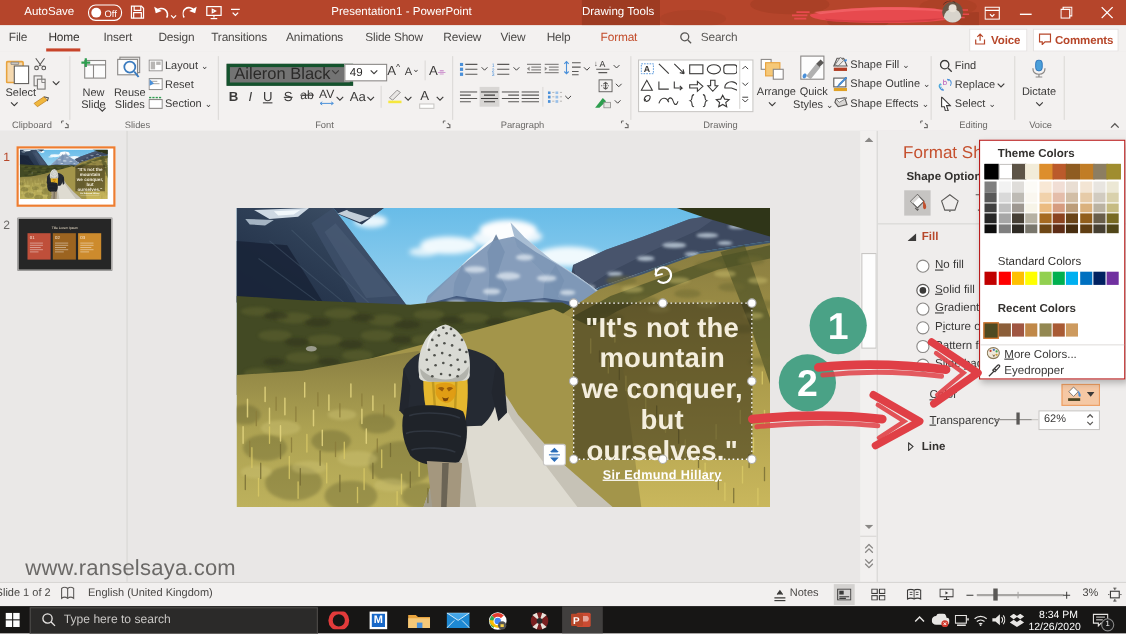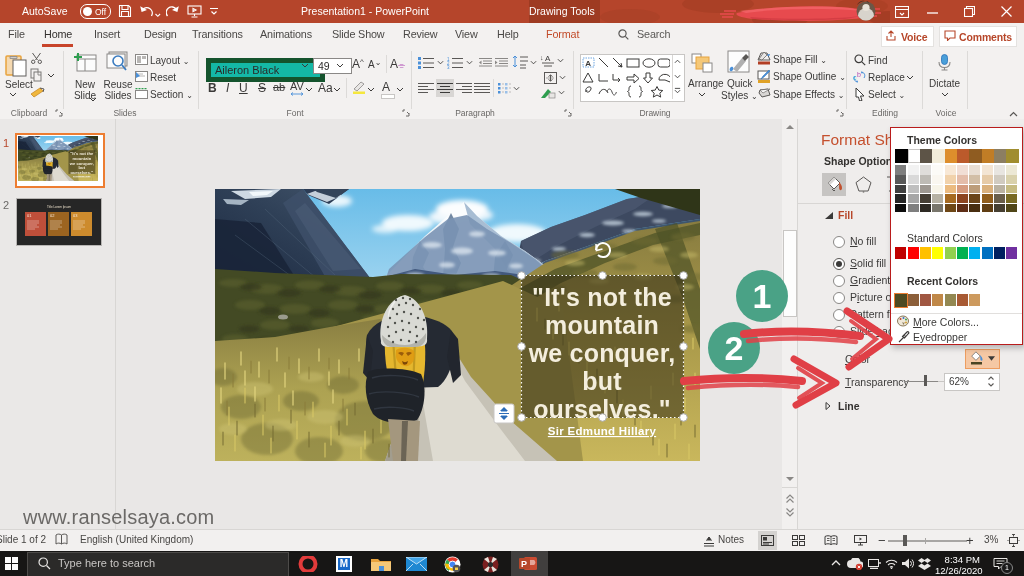--- a/index.html
+++ b/index.html
@@ -173,21 +173,21 @@
     </svg>
  <div class="btxt abs" style="left:150px;top:25px">Reset</div>
  <svg class="abs" style="left:135px;top:41px" width="13" height="11" viewBox="0 0 13 11">
       <rect x="0.5" y="2.5" width="12" height="8" fill="#fff" stroke="#8a8886"></rect>
       <path d="M0.5 0.5h12" stroke="#2e9e4f" stroke-width="1.6" stroke-dasharray="2 1"></path>
     </svg>
  <div class="btxt abs" style="left:150px;top:42px">Section <span style="font-size:8px">⌄</span></div>
  <div class="glabel" style="left:105px;width:40px">Slides</div>
  <div class="gdiv" style="left:198px"></div>
  
- <div class="abs" style="left:206px;top:11px;width:105px;height:14px;background:#14b8a6;border:5px solid #14532d;font-size:11px;color:#2b2a29;padding-left:4px;line-height:14px">Aileron Black</div>
+ <div class="abs" style="left:206px;top:11px;width:105px;height:14px;background:#737373;border:3px solid #14532d;font-size:15px;color:#2b2a29;padding-left:4px;line-height:14px">Aileron Black</div>
  <svg class="abs" style="left:301px;top:16px" width="8" height="5" viewBox="0 0 8 5" fill="none" stroke="#3b3a39">
       <path d="M1 1l3 3 3-3"></path>
     </svg>
  <div class="abs" style="left:313px;top:11px;width:33px;height:14px;background:#fff;border:1px solid #8a8886;font-size:10.5px;color:#2b2a29;padding-left:4px;line-height:14px">49</div>
  <svg class="abs" style="left:336px;top:16px" width="8" height="5" viewBox="0 0 8 5" fill="none" stroke="#3b3a39">
       <path d="M1 1l3 3 3-3"></path>
     </svg>
  <div class="abs btxt" style="left:352px;top:10px;font-size:12px">A<span style="font-size:8px;vertical-align:4px">^</span></div>
  <div class="abs btxt" style="left:368px;top:11px;font-size:10px">A<span style="font-size:8px;vertical-align:3px">⌄</span></div>
  <div class="gdiv" style="left:386px;top:8px;height:18px"></div>

